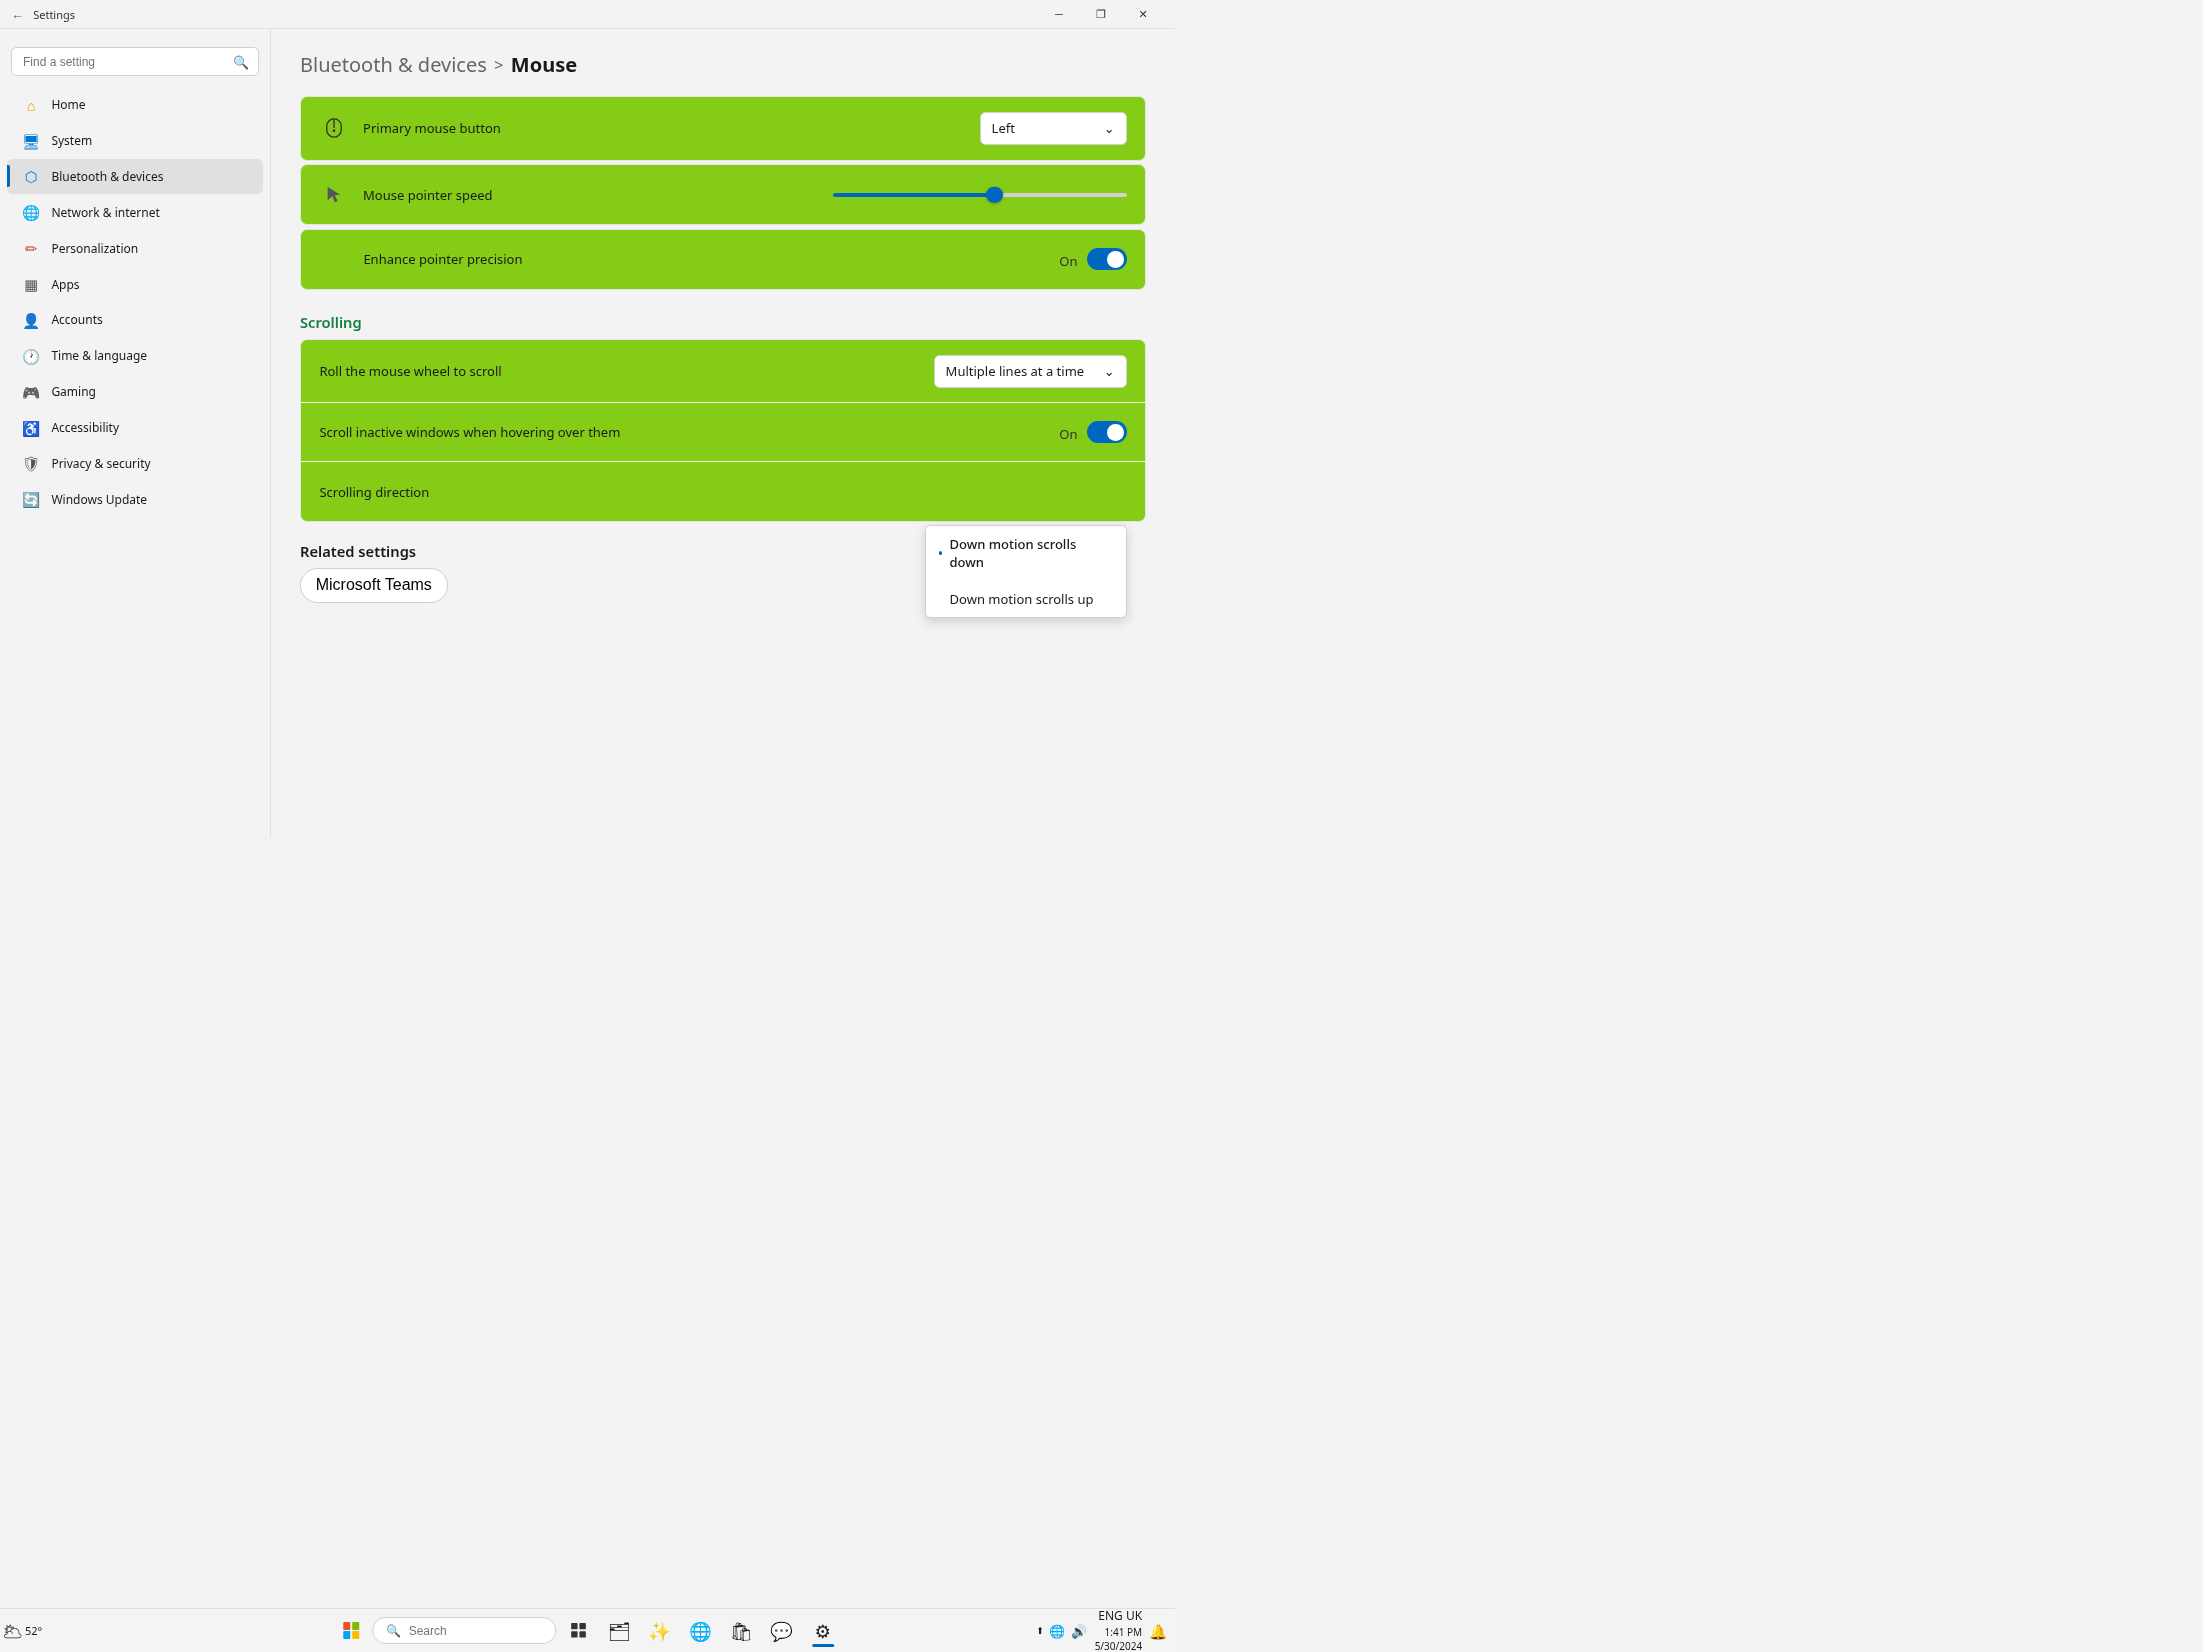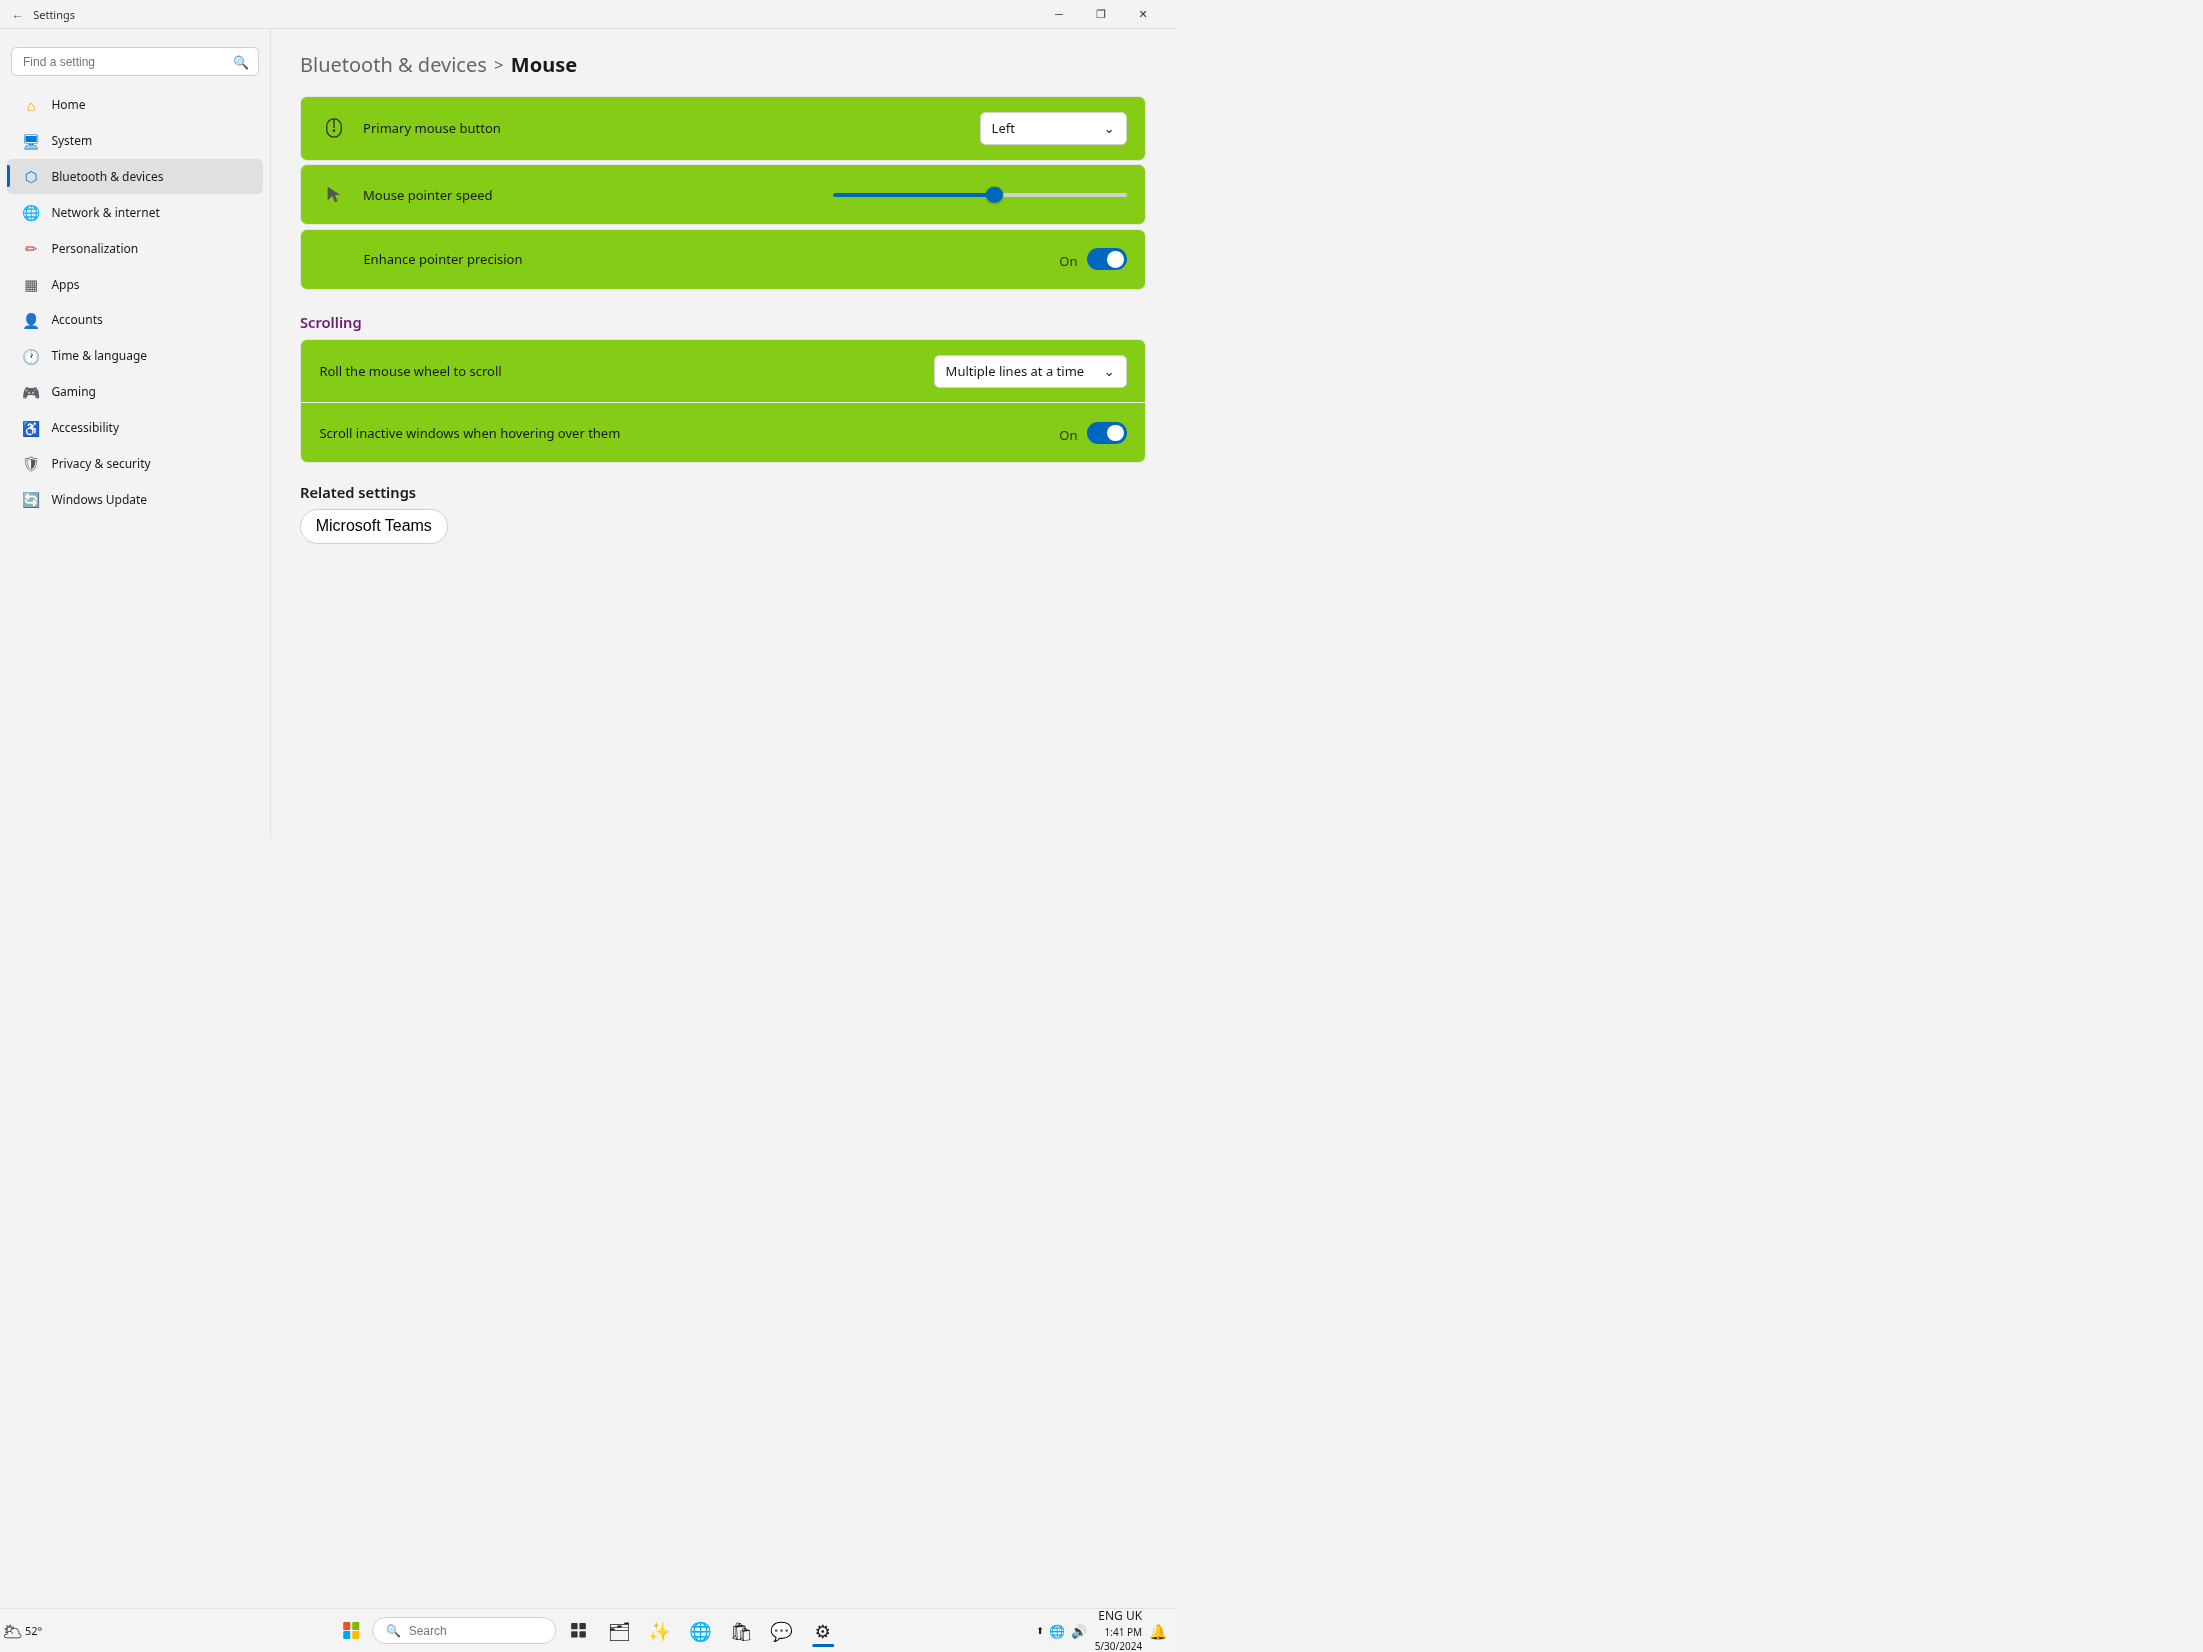--- a/index.html
+++ b/index.html
@@ -312,21 +312,21 @@
       transform: translateY(-50%);
       cursor: pointer;
       box-shadow: 0 0.9px 2.8px rgba(0,0,0,0.3);
     }
 
     
     .section-header {
       font-size: 14.7px;
       font-weight: 600;
       padding: 18.4px 0 7.3px;
-      color: #701a75;
+      color: #15803d;
     }
 
     
     .dropdown-popup {
       position: relative;
     }
     .dropdown-menu {
       position: absolute;
       right: 0;
       top: 33px;
@@ -619,20 +619,35 @@
 
 
       <div class="setting-row">
         <div class="setting-label">Scroll inactive windows when hovering over them</div>
         <div class="setting-control">
           <span class="toggle-label">On</span>
           <div class="toggle"></div>
         </div>
       </div>
 
+      <div class="setting-row scroll-dir-row">
+        <div class="setting-label">Scrolling direction</div>
+        <div class="setting-control dropdown-popup">
+          <div class="dropdown-menu">
+            <div class="dropdown-item selected">
+              <span class="dropdown-item-dot"></span>
+              <span>Down motion scrolls down</span>
+            </div>
+            <div class="dropdown-item">
+              <span style="width:3.7px;display:inline-block;"></span>
+              <span>Down motion scrolls up</span>
+            </div>
+          </div>
+        </div>
+      </div>
     </div>
 
     <div class="related-section">
       <div class="related-header">Related settings</div>
       <button class="related-btn">Microsoft Teams</button>
     </div>
 
   </div>
 </div>
 

